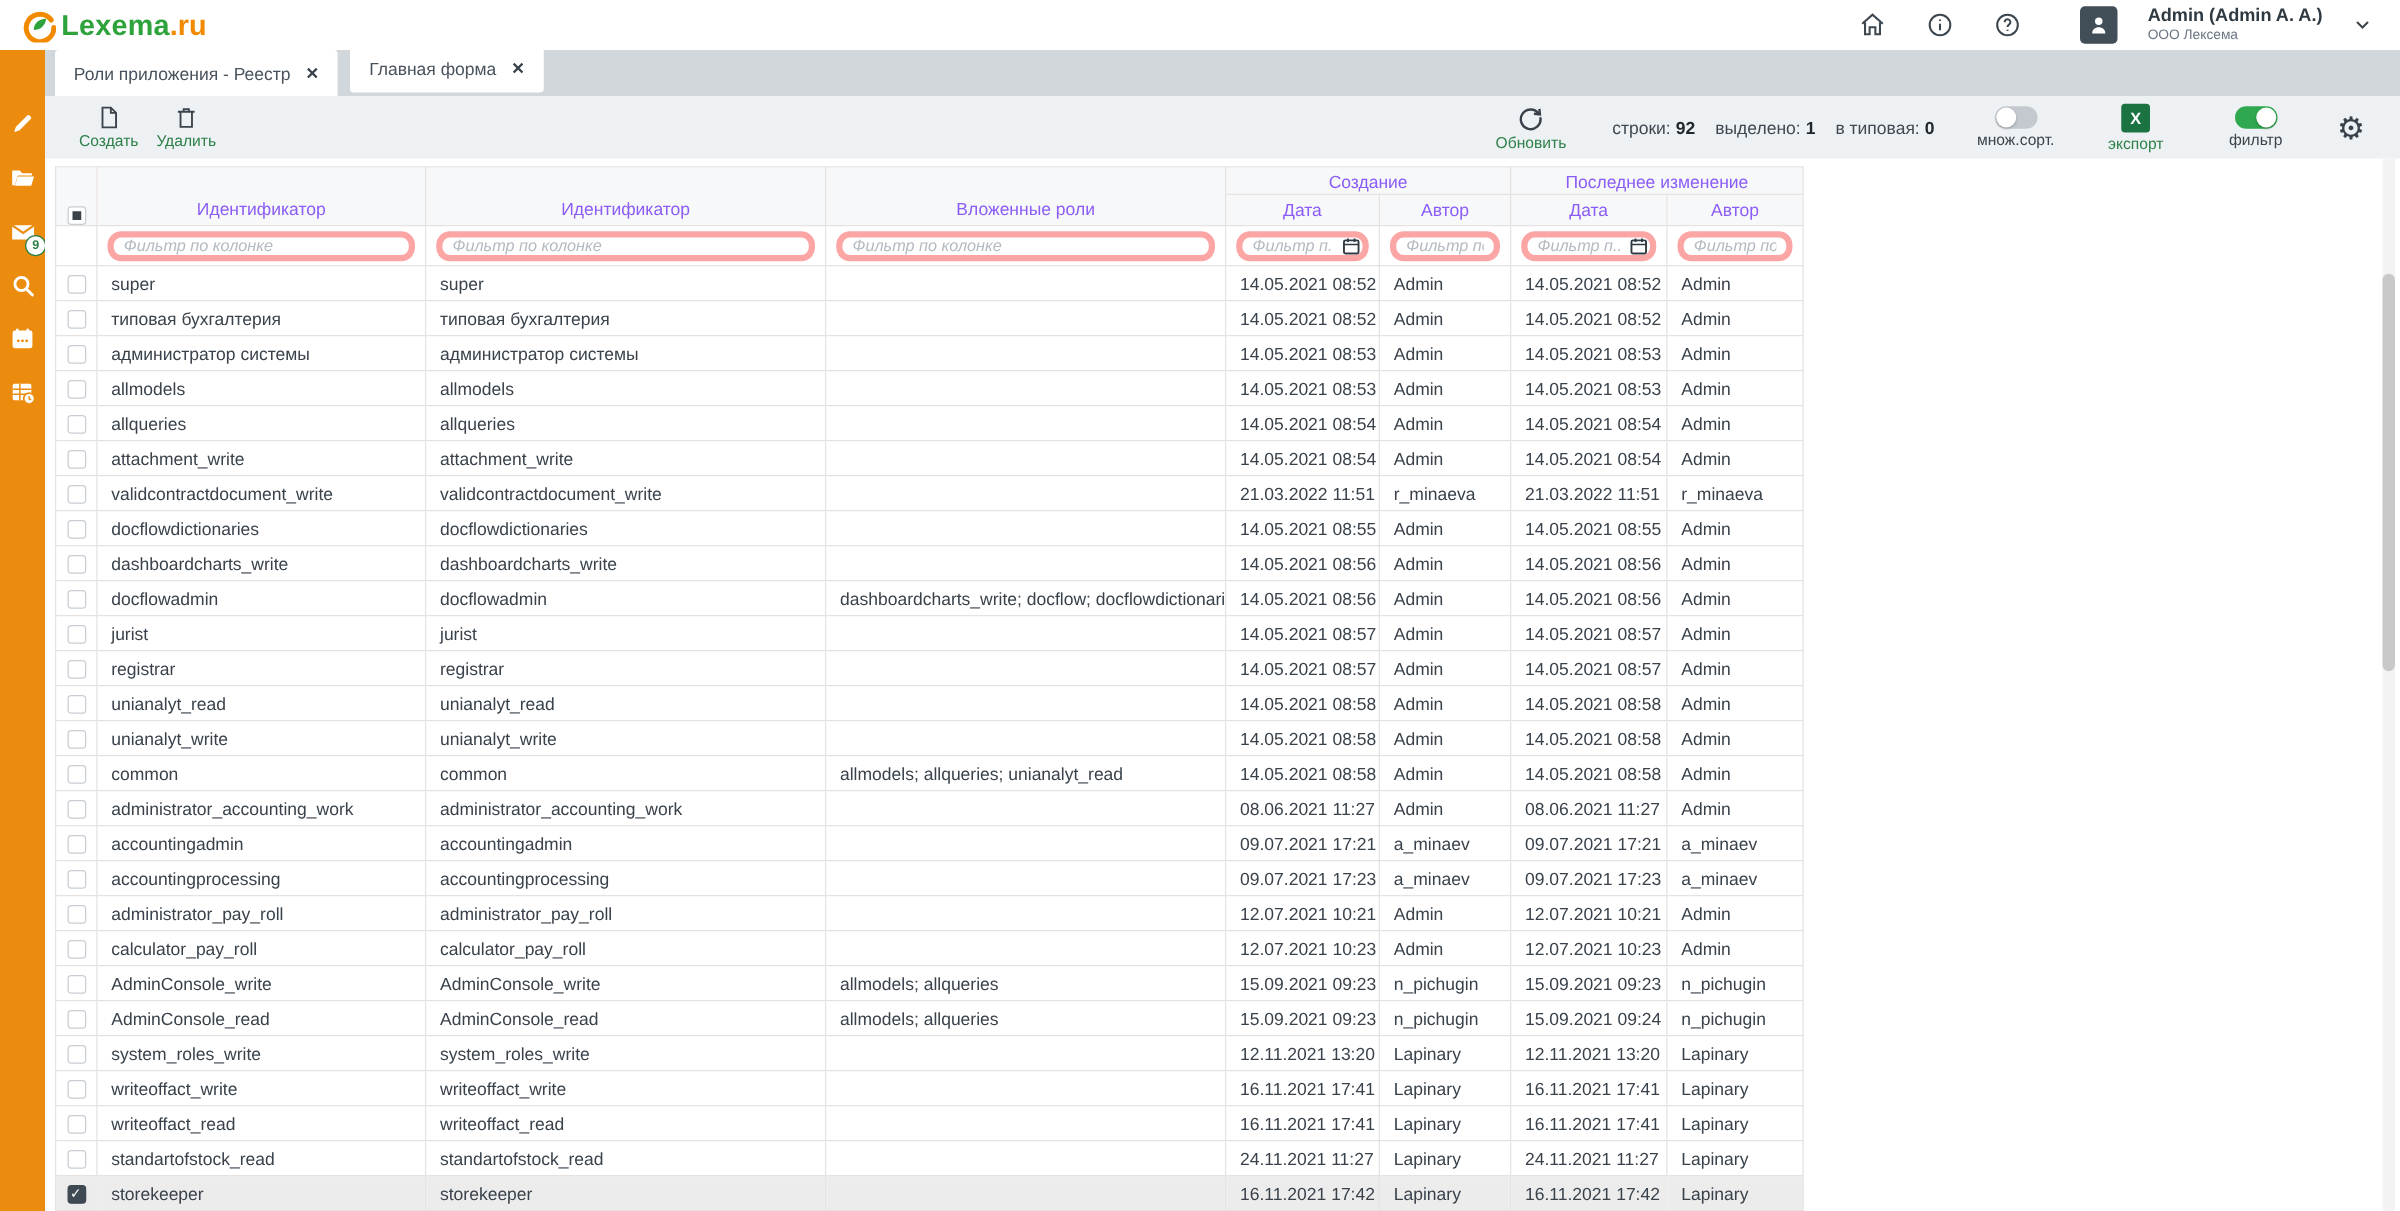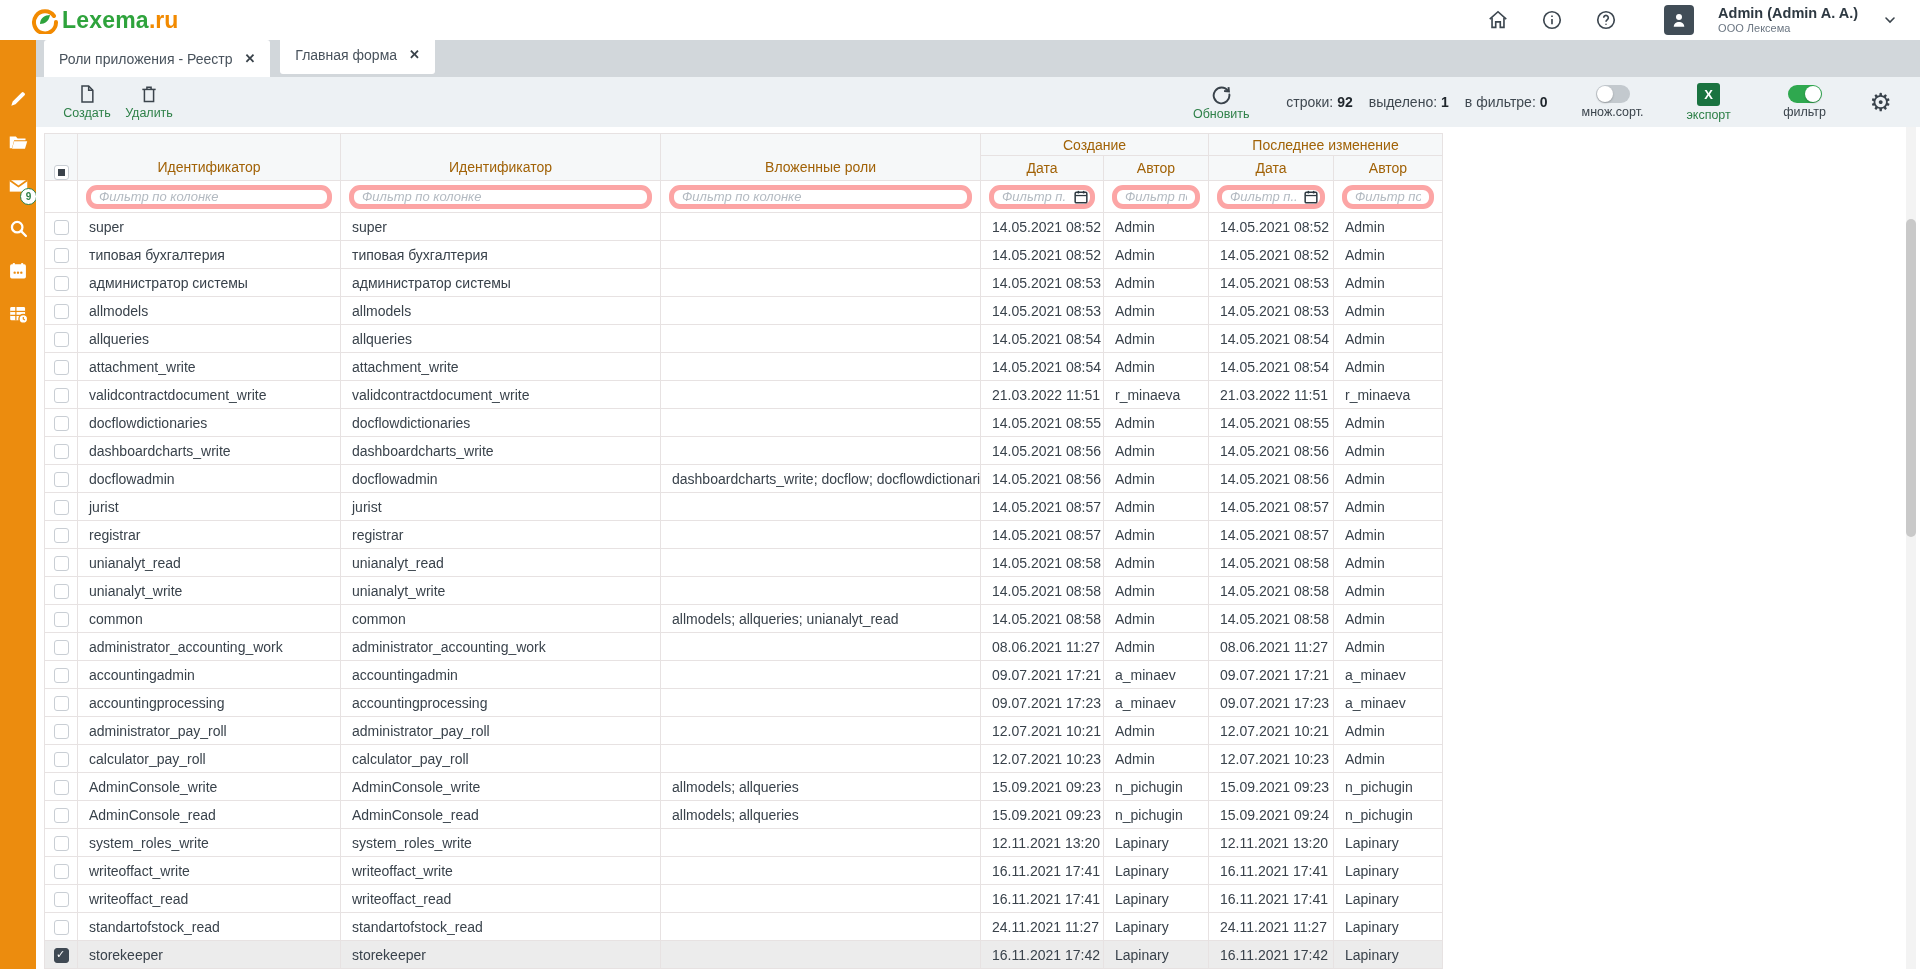--- a/index.html
+++ b/index.html
@@ -1,21 +1,21 @@
 <!DOCTYPE html>
 <html><head>
 <meta charset="utf-8">
 <style>
   * { box-sizing: border-box; }
   html,body { margin:0; padding:0; width:1920px; height:969px; overflow:hidden;
               font-family:"Liberation Sans", sans-serif; background:#fff; }
 
   
   .topbar { height:40px; display:flex; align-items:center; justify-content:space-between;
-            padding:0 22px 0 31px; background:#fff; }
+            padding:0 22px 0 18px; background:#fff; }
   .logo { display:flex; align-items:center; gap:4px; }
   .logo-text { font-size:23px; font-weight:bold; color:#2ea33c; letter-spacing:.2px; }
   .logo-suffix { font-size:23px; font-weight:bold; color:#f28a00; }
   .topbar-right { display:flex; align-items:center; gap:30px; }
   .tb-icon { width:24px; height:24px; color:#3d4750; display:flex; align-items:center; justify-content:center; cursor:pointer; }
   .userblock { display:flex; align-items:center; gap:24px; margin-left:16px; cursor:pointer; }
   .avatar { width:30px; height:30px; border-radius:4px; background:#414d57; display:flex; align-items:center; justify-content:center; }
   .user-meta { display:flex; flex-direction:column; line-height:1.15; }
   .user-name { font-size:14.5px; font-weight:bold; color:#2e3942; }
   .user-org { font-size:11px; color:#6b7682; }
@@ -55,21 +55,21 @@
           box-shadow:0 1px 2px rgba(0,0,0,.25); }
   .toggle.off .knob { left:1px; } .toggle.on .knob { right:1px; }
   .excel { width:23px; height:23px; border-radius:3px; background:#1a7340; color:#fff; font-weight:bold;
            font-size:13px; display:flex; align-items:center; justify-content:center; }
   .gear { font-family:"DejaVu Sans", sans-serif; font-size:25px; color:#39424b; line-height:1; cursor:pointer; }
 
   
   .content { position:relative; flex:1; overflow:hidden; background:#fff; }
   table.grid { border-collapse:collapse; table-layout:fixed; margin:6px 0 0 8px; width:1398px; background:#fff; }
   .grid th, .grid td { border:1px solid #e7e2e2; overflow:hidden; white-space:nowrap; }
-  .grid thead th { background:#f6f8f9; color:#a16207; font-weight:normal; font-size:14px; text-align:center; }
+  .grid thead th { background:#f6f8f9; color:#8b5cf6; font-weight:normal; font-size:14px; text-align:center; }
   .grid thead tr.r1 th { height:22px; }
   .grid thead tr.r2 th { height:25px; }
   .grid thead th.span2 { vertical-align:bottom; padding-bottom:5px;text-align:center; }
   .grid tr.filter td { height:32px; background:#fff; padding:0 8px; }
   .fwrap { position:relative; display:flex; align-items:center; }
   .fwrap input { width:100%; height:24px; border:5px solid #fca5a5; border-radius:11px; padding:0 8px;
                  font-size:13px; color:#3b444c; background:#fff; outline:none; font-family:"Liberation Sans",sans-serif; }
   .fwrap input::placeholder { color:#b3bac1; font-style:italic; }
   .fwrap.with-cal input { padding-right:24px; }
   .cal-ic { position:absolute; right:7px; color:#2f3a42; display:flex; }
@@ -225,21 +225,21 @@
         <div class="tool-btn">
           <svg width="21" height="21" viewBox="0 0 24 24" fill="none" stroke="#39424a" stroke-width="2.2">
             <path d="M19.5 8 A9 9 0 1 0 21 12" stroke-linecap="round"></path>
             <polyline points="15,8 20.5,8.5 20,3.5" fill="none"></polyline>
           </svg>
           <span class="lbl">Обновить</span>
         </div>
         <div class="stats">
           <span><span>строки:</span><b>92</b></span>
           <span><span>выделено:</span><b>1</b></span>
-          <span><span>в фильтре:</span><b>0</b></span>
+          <span><span>в типовая:</span><b>0</b></span>
         </div>
         <div class="tool-btn">
           <span class="toggle off">
               <span class="knob"></span>
             </span>
           <span class="lbl dark">множ.сорт.</span>
         </div>
         <div class="tool-btn">
           <span class="excel">X</span>
           <span class="lbl">экспорт</span>

